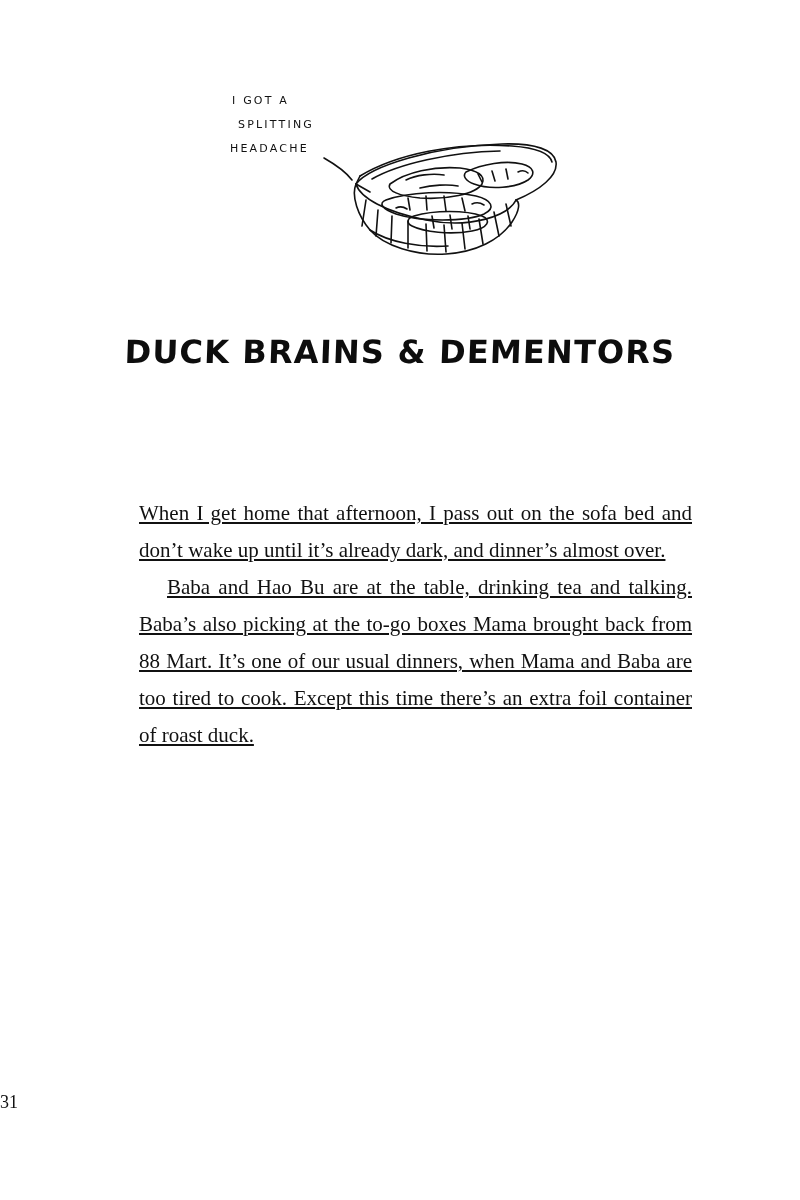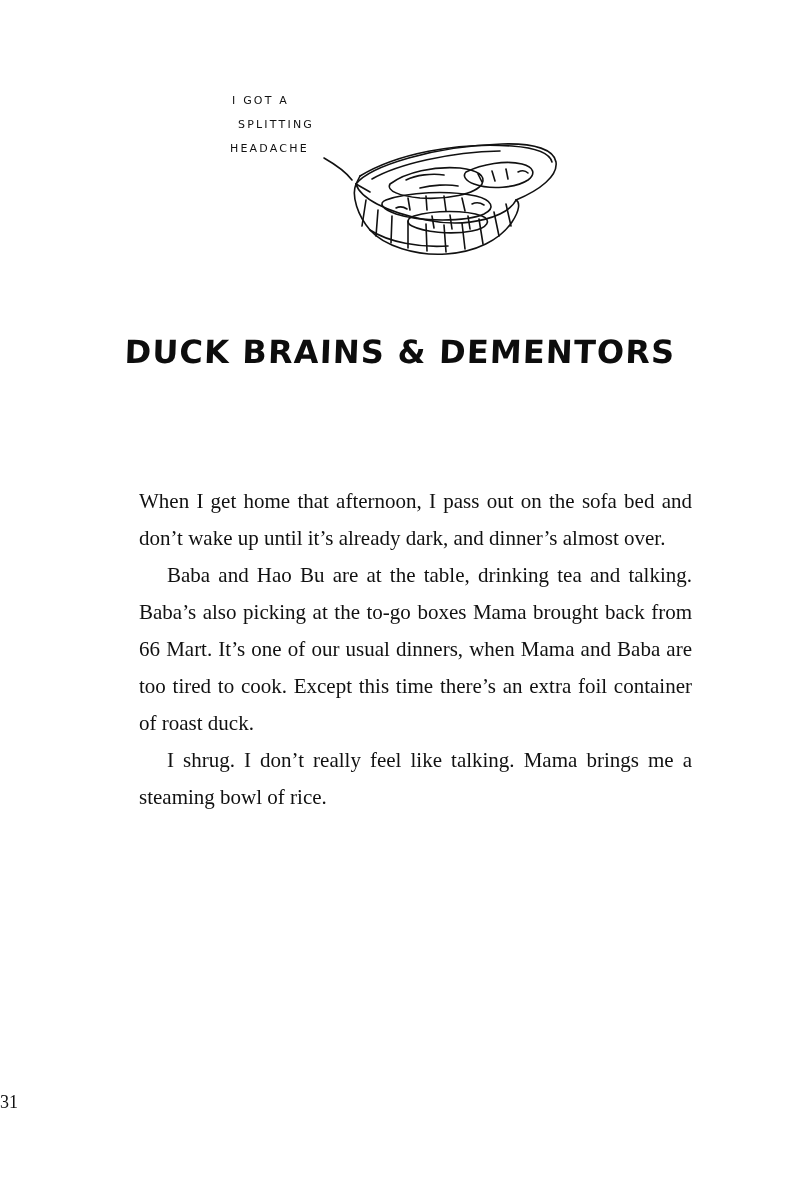--- a/index.html
+++ b/index.html
@@ -48,29 +48,30 @@
     font-weight: 700;
     font-size: 32px;
     letter-spacing: 1.2px;
     color: #0d0d0d;
     transform: skewX(-2deg);
   }
 
   
   .body-text {
     position: absolute;
-    top: 483px;
+    top: 495px;
     left: 139px;
     width: 553px;
     font-family: "Liberation Serif", serif;
     font-size: 21px;
     line-height: 37px;
     color: #111111;
     text-align: justify;
     text-justify: inter-word;
+    text-decoration: underline;
   }
   .body-text p {
     margin: 0;
   }
   .body-text p.indent {
     text-indent: 28px;
   }
   .body-text em {
     font-style: italic;
   }
@@ -154,19 +155,18 @@
       <path d="M176 128 C 180 126, 184 127, 187 129"></path>
       <path d="M252 124 C 256 122, 261 123, 264 125"></path>
       <path d="M298 92 C 302 90, 306 91, 308 93"></path>
     </svg>
   </div>
 
   <h1 class="chapter-title">DUCK BRAINS &amp; DEMENTORS</h1>
 
   <div class="body-text">
       <p><span>When I get home that afternoon, I pass out on the sofa bed and don’t wake up until it’s already dark, and dinner’s almost over.</span></p>
-      <p class="indent"><span>Baba and Hao Bu are at the table, drinking tea and talking. Baba’s also picking at the to-go boxes Mama brought back from 66 Mart. It’s one of our usual dinners, when Mama and Baba are too tired to cook. Except this time there’s an extra foil container of roast duck.</span></p>
-      <p class="indent"><span>I shrug. I don’t really feel like talking. Mama brings me a steaming bowl of rice.</span></p>
+      <p class="indent"><span>Baba and Hao Bu are at the table, drinking tea and talking. Baba’s also picking at the to-go boxes Mama brought back from 88 Mart. It’s one of our usual dinners, when Mama and Baba are too tired to cook. Except this time there’s an extra foil container of roast duck.</span></p>
     </div>
 
   <div class="page-number">31</div>
 
 </div>
 
 </body></html>

